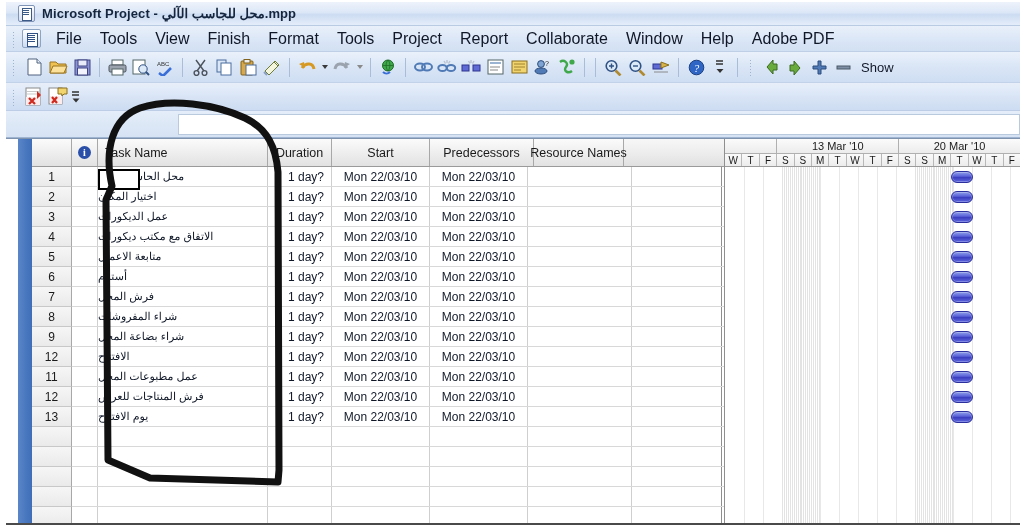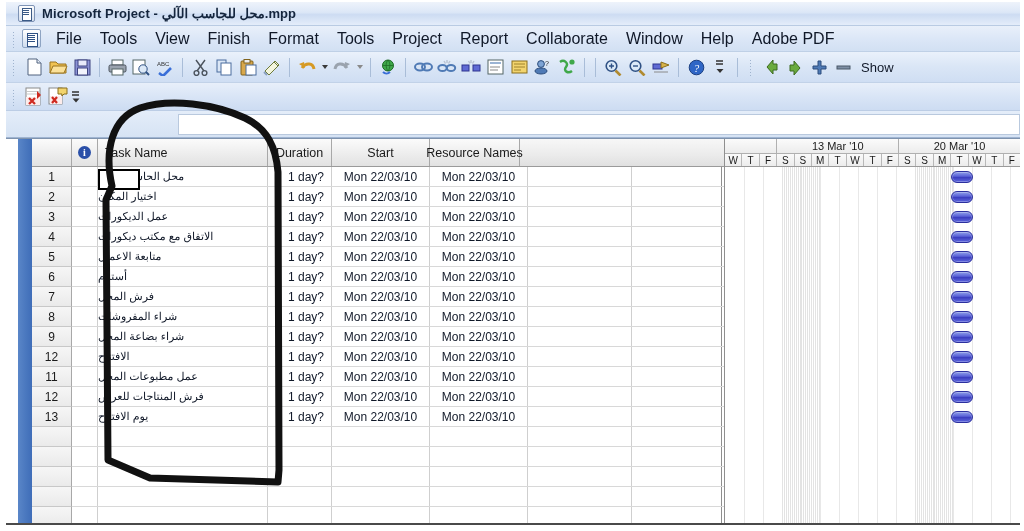--- a/index.html
+++ b/index.html
@@ -517,20 +517,21 @@
     <div class="tablearea">
 
       <div class="hdr">
         <div class="hdr-cell" style="width:40px"></div>
         <div class="hdr-cell" style="width:26px">
           <span class="info-glyph">i</span>
         </div>
         <div class="hdr-cell left" style="width:170px">Task Name</div>
         <div class="hdr-cell" style="width:64px">Duration</div>
         <div class="hdr-cell" style="width:98px">Start</div>
+        <div class="hdr-cell" style="width:104px">Predecessors</div>
         <div class="hdr-cell" style="width:90px">Resource Names</div>
       </div>
 
       <div class="rownum-col" id="rownums">
           <div class="rownum">1</div>
           <div class="rownum">2</div>
           <div class="rownum">3</div>
           <div class="rownum">4</div>
           <div class="rownum">5</div>
           <div class="rownum">6</div>

